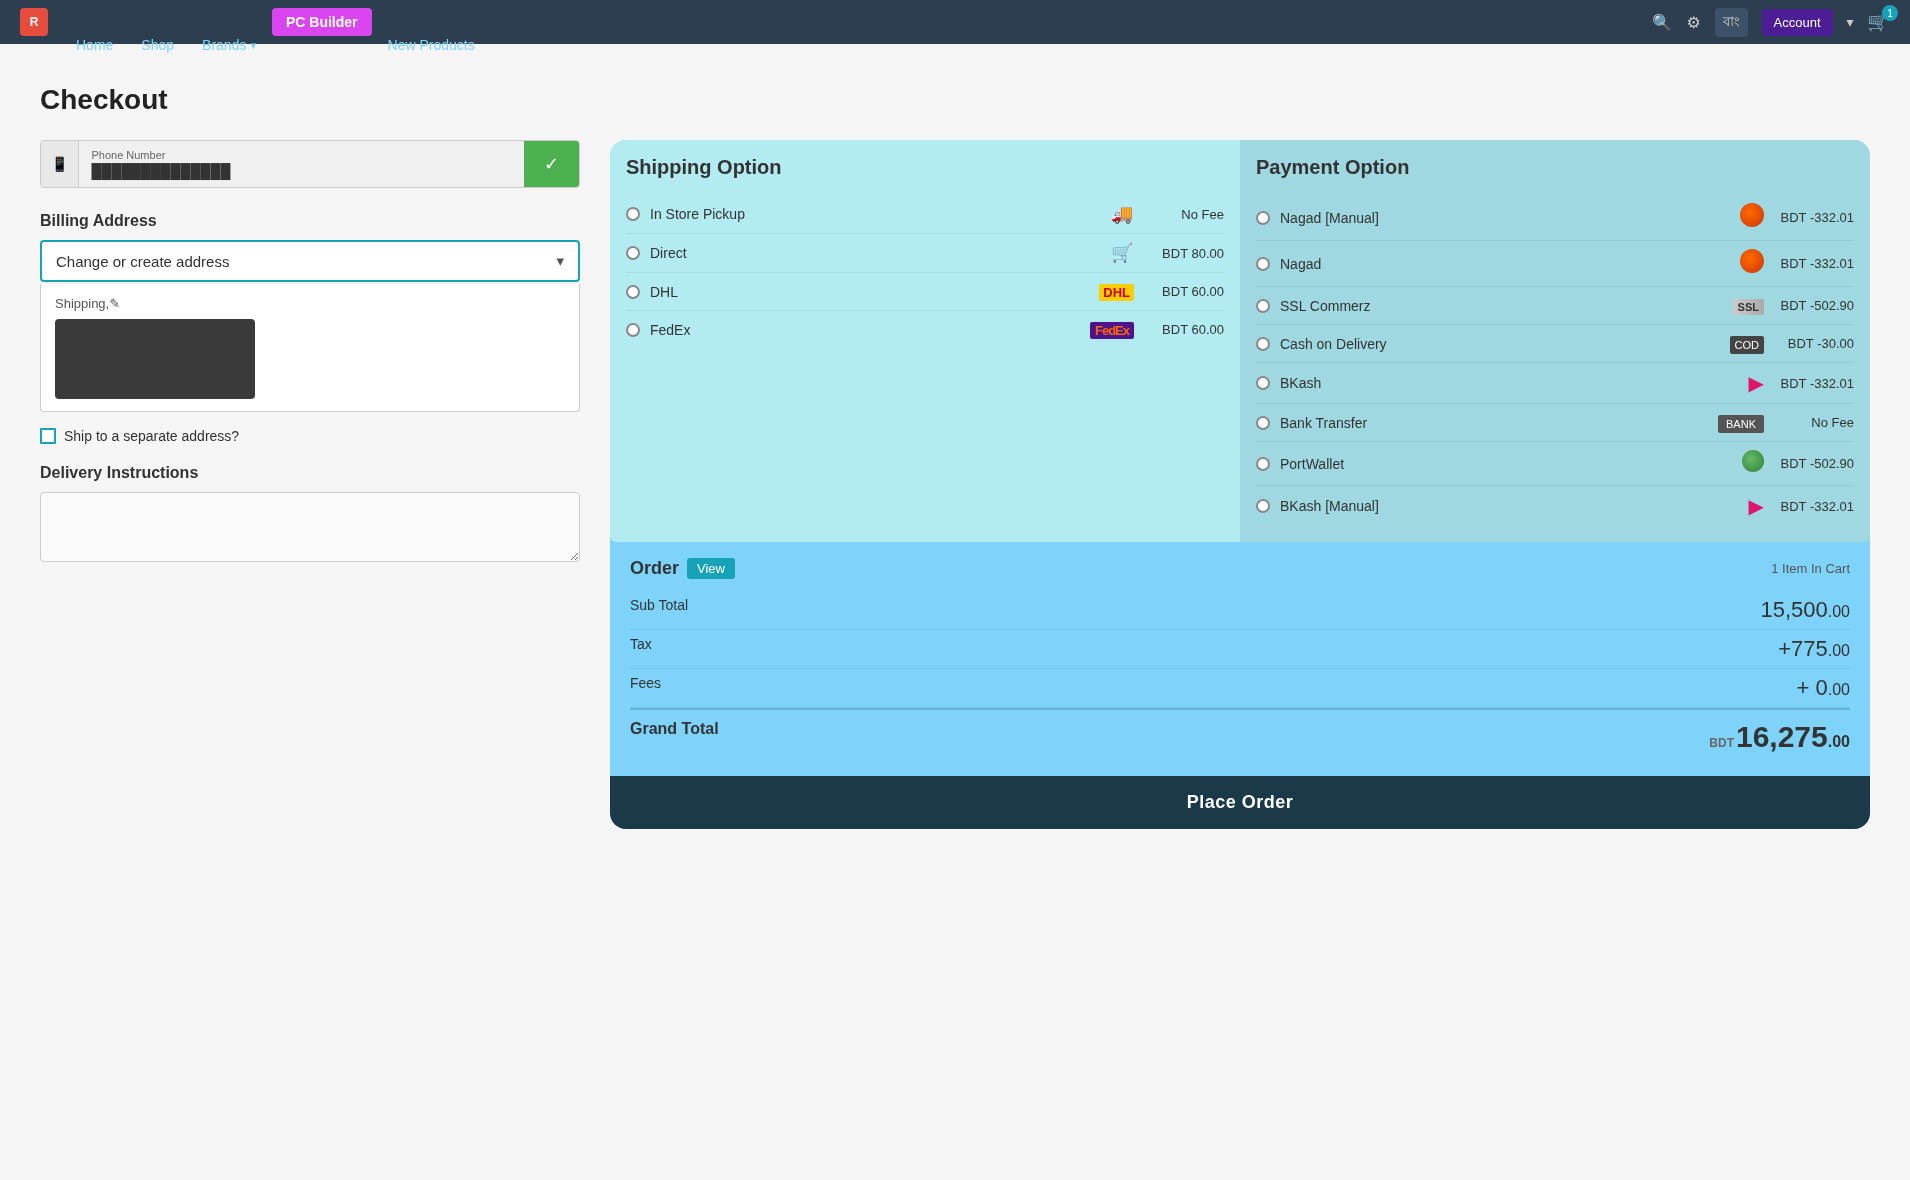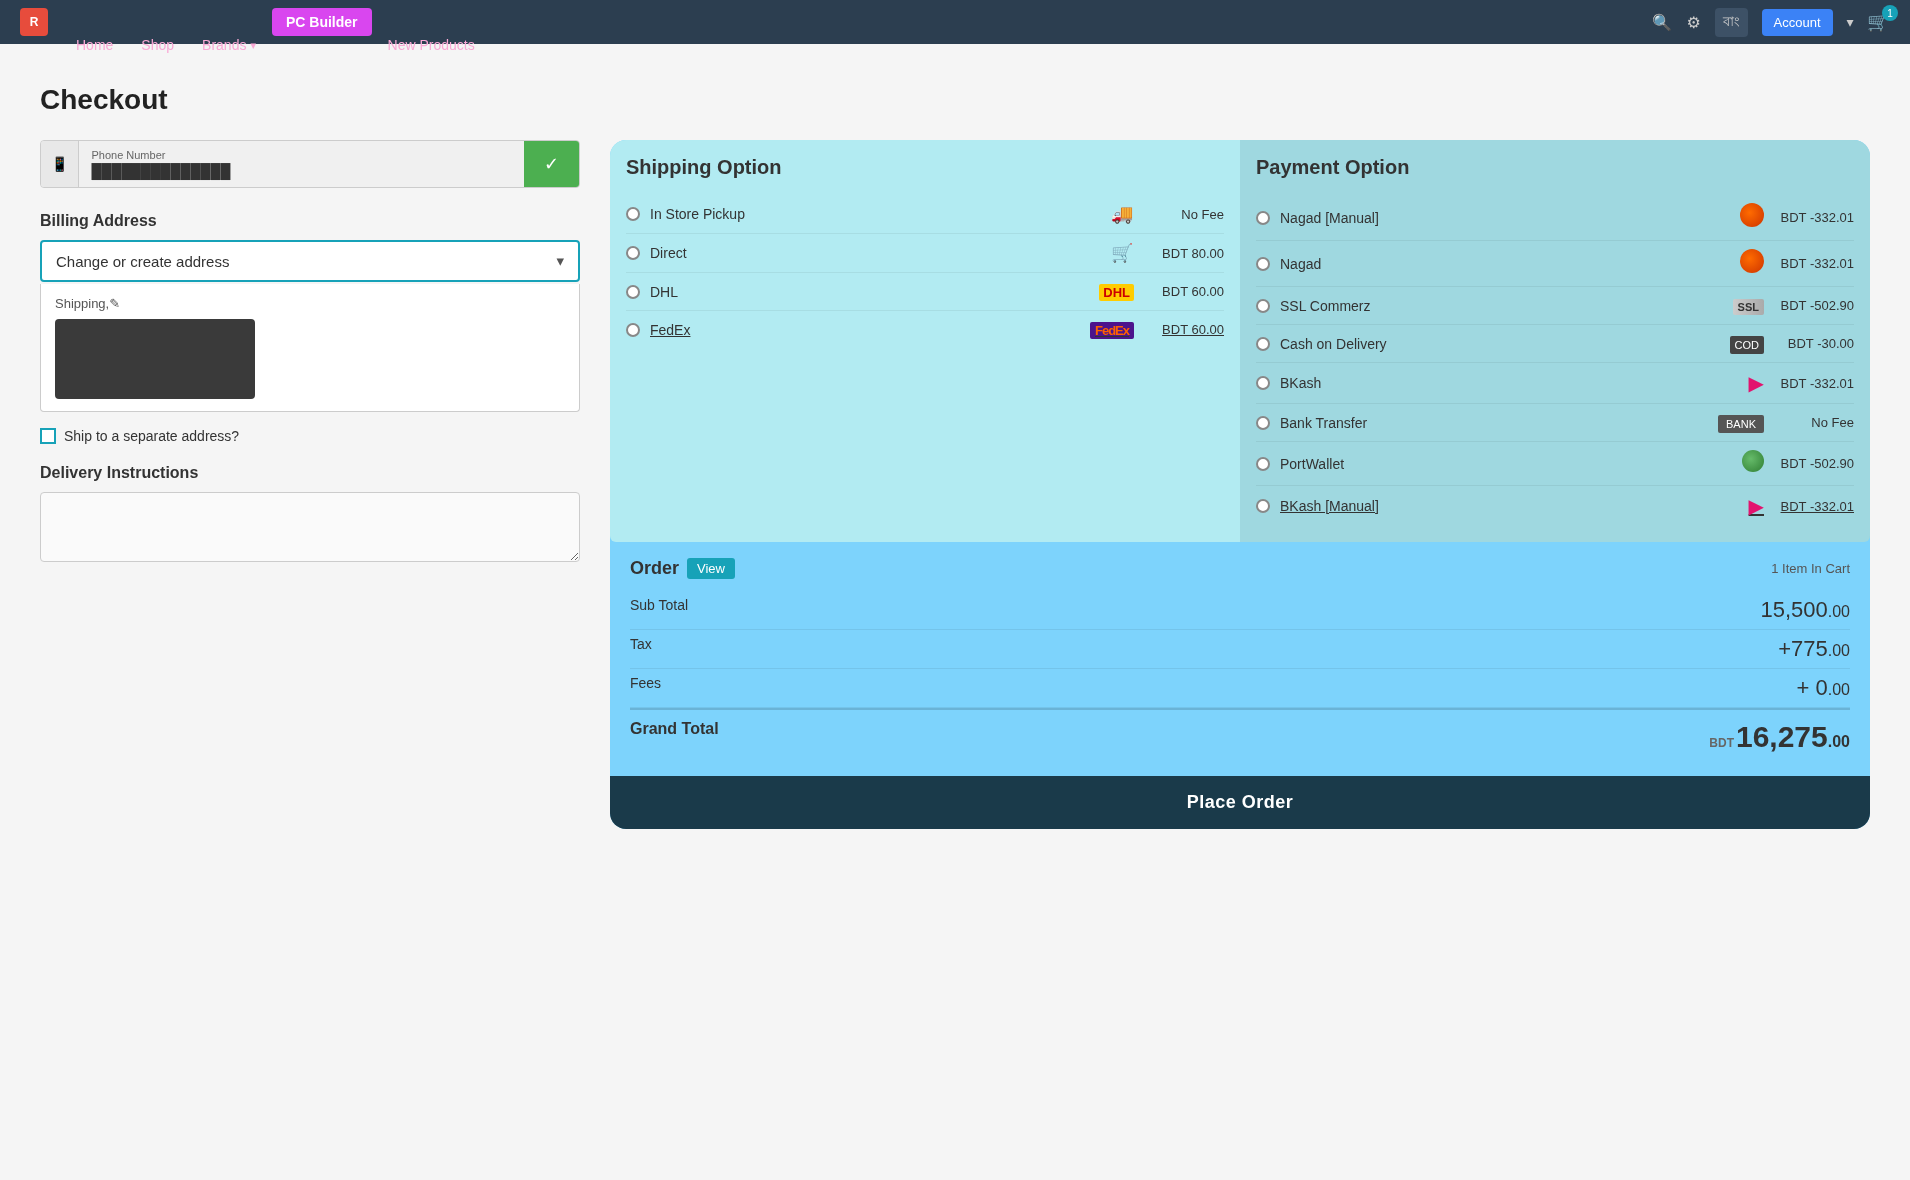--- a/index.html
+++ b/index.html
@@ -16,21 +16,21 @@
     }
     .navbar-logo {
       width: 28px; height: 28px;
       background: #e74c3c;
       border-radius: 4px;
       margin-right: 12px;
       display: flex; align-items: center; justify-content: center;
       color: white; font-weight: bold; font-size: 12px;
     }
     .nav-link {
-      color: #f9a8d4;
+      color: #7dd3fc;
       text-decoration: none;
       padding: 16px 12px;
       font-size: 14px;
       cursor: pointer;
       line-height: 44px;
       margin-top: 45px;
     }
     .nav-btn-active {
       background: #d946ef;
       color: white;
@@ -50,21 +50,21 @@
     .nav-icon { color: #ccc; cursor: pointer; font-size: 16px; }
     .nav-lang {
       background: #3d5166;
       color: #ccc;
       padding: 4px 8px;
       border-radius: 4px;
       font-size: 13px;
       cursor: pointer;
     }
     .nav-account-btn {
-      background: #3b82f6;
+      background: #4c1d95;
       color: white;
       border: none;
       padding: 6px 12px;
       border-radius: 4px;
       cursor: pointer;
       font-size: 13px;
     }
     .nav-chevron { color: #ccc; cursor: pointer; }
     .cart-icon-wrap {
       position: relative;
@@ -226,21 +226,21 @@
       font-weight: bold;
       color: #333;
       margin-bottom: 16px;
     }
     .option-row {
       display: flex;
       align-items: center;
       padding: 8px 0;
       border-bottom: 1px solid rgba(0,0,0,0.06);
     }
-    .option-row:last-child { border-bottom: none; text-decoration: underline; }
+    .option-row:last-child { border-bottom: none; }
     .option-radio {
       width: 14px; height: 14px;
       border-radius: 50%;
       border: 2px solid #888;
       margin-right: 10px;
       flex-shrink: 0;
       cursor: pointer;
       appearance: none;
       -webkit-appearance: none;
       background: white;

